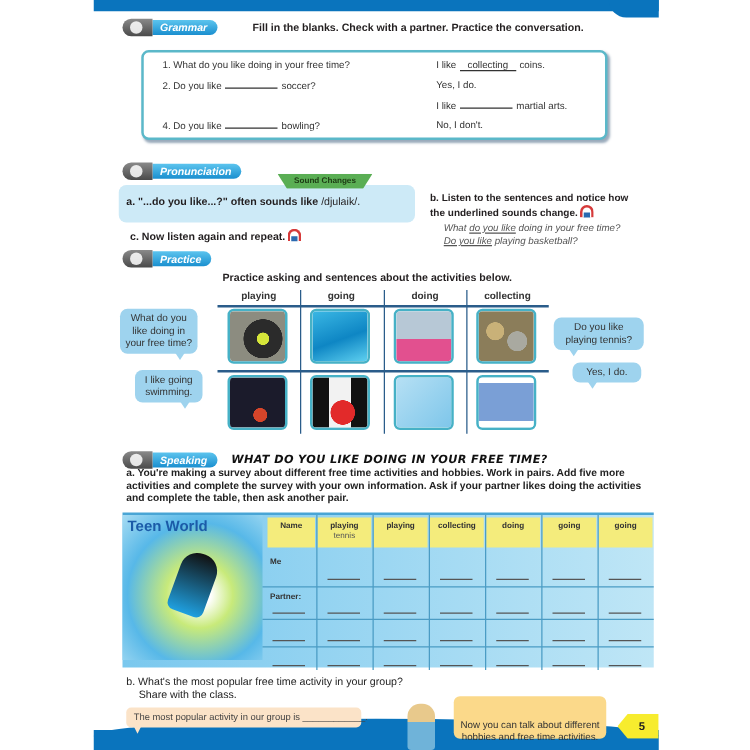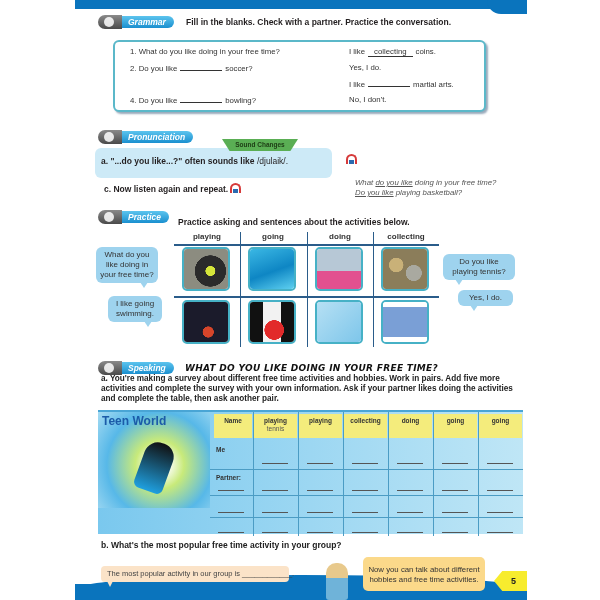--- a/index.html
+++ b/index.html
@@ -43,51 +43,51 @@
   .photo .img { width: 100%; height: 100%; }
   .bubble { position: absolute; background: #9ed3ee; border-radius: 6px; font-size: 8px; text-align: center; line-height: 10px; color: #333; padding: 3px 4px; }
   .bubble::after { content: ""; position: absolute; bottom: -5px; width: 0; height: 0; border-left: 4px solid transparent; border-right: 4px solid transparent; border-top: 6px solid #9ed3ee; }
   .bubble.tl::after { right: 10px; }
   .bubble.tr::after { left: 12px; }
 
   
   .speak-title { position: absolute; left: 185px; top: 363px; font-size: 9px; font-weight: bold; font-style: italic; color: #111; letter-spacing: 0.3px; font-family: "DejaVu Sans", sans-serif; white-space: nowrap; }
   .speak-a { position: absolute; left: 101px; top: 374px; width: 420px; font-size: 8.2px; font-weight: bold; line-height: 10px; color: #222; }
   .survey { position: absolute; left: 98px; top: 410px; width: 425px; height: 124px; background: linear-gradient(90deg, #7ac8ee, #bfe6f6); border-top: 2px solid #49a5d5; }
-  .poster { position: absolute; left: 0; top: 0; width: 112px; height: 96px; background: radial-gradient(circle at 55% 55%, #ffffff 10%, #c8ea7a 30%, #57b8e8 65%, #a7dcf3 100%); overflow: hidden; }
+  .poster { position: absolute; left: 0; top: 0; width: 112px; height: 116px; background: radial-gradient(circle at 55% 55%, #ffffff 10%, #c8ea7a 30%, #57b8e8 65%, #a7dcf3 100%); overflow: hidden; }
   .poster .tw { position: absolute; left: 4px; top: 2px; font-size: 12px; font-weight: bold; color: #1b5ba8; }
   .poster .ft { position: absolute; left: 10px; top: 88px; font-size: 11px; font-weight: bold; color: #fff; line-height: 12px; text-shadow: 1px 1px 0 #111, -1px -1px 0 #111, 1px -1px 0 #111, -1px 1px 0 #111; text-align: center; }
   .poster .jumper { position: absolute; left: 42px; top: 30px; width: 30px; height: 50px; background: linear-gradient(#111, #1fa0e0); border-radius: 14px 14px 6px 6px; transform: rotate(20deg); }
   .stable { position: absolute; left: 112px; top: 0; width: 313px; height: 124px; }
   .th { position: absolute; top: 2px; height: 24px; background: #f4ec7c; font-size: 6.5px; font-weight: bold; text-align: center; line-height: 8px; padding-top: 3px; color: #333; }
   .th .sub { display: block; font-weight: normal; font-size: 6.5px; color: #555; }
   .rowlbl { position: absolute; left: 6px; font-size: 6.5px; font-weight: bold; color: #333; }
   .svl { position: absolute; top: 0; width: 1px; height: 124px; background: #4b9cc4; }
   .shl { position: absolute; left: 0; width: 313px; height: 1px; background: #4b9cc4; }
   .uline { position: absolute; width: 26px; height: 0.8px; background: #555; }
 
-  .speak-b { position: absolute; left: 101px; top: 540px; font-size: 8.5px; font-weight: bold; line-height: 10px; color: #222; }
+  .speak-b { position: absolute; left: 101px; top: 540px; font-size: 8.5px; font-weight: normal; line-height: 10px; color: #222; }
   .bottom-band { position: absolute; left: 75px; top: 584px; width: 452px; height: 16px; background: #0a74bd; }
   .bottom-curve { position: absolute; left: 75px; top: 575px; width: 452px; height: 14px; background: #0a74bd; border-radius: 50% 50% 0 0 / 100% 100% 0 0; }
   .answer-box { position: absolute; left: 101px; top: 566px; width: 188px; height: 16px; background: #fbe3c8; border-radius: 4px; font-size: 7.5px; color: #444; padding: 3px 6px; white-space: nowrap; }
   .answer-box::after { content: ""; position: absolute; left: 6px; bottom: -5px; border-left: 3px solid transparent; border-right: 3px solid transparent; border-top: 6px solid #fbe3c8; }
   .girl { position: absolute; left: 326px; top: 563px; width: 22px; height: 37px; background: linear-gradient(#e8c98c 0, #e8c98c 40%, #6fb3d9 40%); border-radius: 10px 10px 3px 3px; }
-  .summary { position: absolute; left: 363px; top: 557px; width: 122px; height: 34px; background: #fbd98a; border-radius: 5px; font-size: 7.8px; text-align: center; line-height: 10px; color: #333; padding-top: 8px; }
+  .summary { position: absolute; left: 363px; top: 557px; width: 122px; height: 34px; background: #fbd98a; border-radius: 5px; font-size: 7.8px; text-align: center; line-height: 10px; color: #333; padding-top: 18px; }
   .page-tab { position: absolute; left: 494px; top: 571px; width: 33px; height: 20px; background: #f7ec2e; clip-path: polygon(25% 0, 100% 0, 100% 100%, 25% 100%, 0 50%); font-size: 9px; font-weight: bold; text-align: center; line-height: 20px; padding-left: 6px; color: #222; }
 </style>
 </head>
 <body>
 
 <div class="top-band"></div>
 
 <div class="badge" style="left:98px;top:15px;text-align:right;">
   <div class="ico"></div>
   <div class="lbl">Grammar</div>
 </div>
-<div class="instr" style="left:186px;top:17px;">Fill in the blanks. Check with a partner. Practice the conversation.</div>
+<div class="instr" style="left:202px;top:17px;">Fill in the blanks. Check with a partner. Practice the conversation.</div>
 
 <div class="grammar-box">
   <div class="g-row" style="left:15px;top:5px;">1. What do you like doing in your free time?</div>
   <div class="g-row" style="left:234px;top:5px;">
     <span>I like</span><span class="blank filled">collecting</span><span>coins.</span>
   </div>
 
   <div class="g-row" style="left:15px;top:21px;">
     <span>2. Do you like</span><span class="blank"></span><span>soccer?</span>
   </div>
@@ -108,31 +108,31 @@
   <div class="lbl">Pronunciation</div>
 </div>
 <div class="pron-box"></div>
 <div class="tag-green">
     <span>Sound Changes</span>
   </div>
 <div class="pron-a">
   <span>a. "...do you like...?" often sounds like</span> <span class="ipa">/djulaik/.</span>
 </div>
 <div class="pron-b">
-  <span class="headphone"></span>
+  <span>b. Listen to the sentences and notice how the underlined sounds change.</span><span class="headphone"></span>
 </div>
 <div class="pron-ex">
   <div><span>What </span><u>do you like</u><span> doing in your free time?</span></div>
   <div><u>Do you like</u><span> playing basketball?</span></div>
 </div>
 <div class="pron-c">
   <span>c. Now listen again and repeat.</span><span class="headphone"></span>
 </div>
 
-<div class="badge" style="left:98px;top:210px;text-align:right;">
+<div class="badge" style="left:98px;top:200px;text-align:right;">
   <div class="ico"></div>
   <div class="lbl">Practice</div>
 </div>
 <div class="instr" style="left:178px;top:217px;">Practice asking and sentences about the activities below.</div>
 
 <div class="act-grid">
   <div class="col-head" style="left:0;">playing</div>
   <div class="col-head" style="left:66px;">going</div>
   <div class="col-head" style="left:133px;">doing</div>
   <div class="col-head" style="left:199px;">collecting</div>
@@ -237,20 +237,21 @@
     <div class="uline" style="left:97px;top:120px;"></div>
     <div class="uline" style="left:142px;top:120px;"></div>
     <div class="uline" style="left:187px;top:120px;"></div>
     <div class="uline" style="left:232px;top:120px;"></div>
     <div class="uline" style="left:277px;top:120px;"></div>
   </div>
 </div>
 
 <div class="speak-b">
   <div>b. What's the most popular free time activity in your group?</div>
+  <div style="padding-left:10px;">Share with the class.</div>
 </div>
 
 <div class="bottom-curve"></div>
 <div class="bottom-band"></div>
 <div class="answer-box">The most popular activity in our group is ____________.</div>
 <div class="girl"></div>
 <div class="summary">Now you can talk about different hobbies and free time activities.</div>
 <div class="page-tab">5</div>
 
 </body></html>

